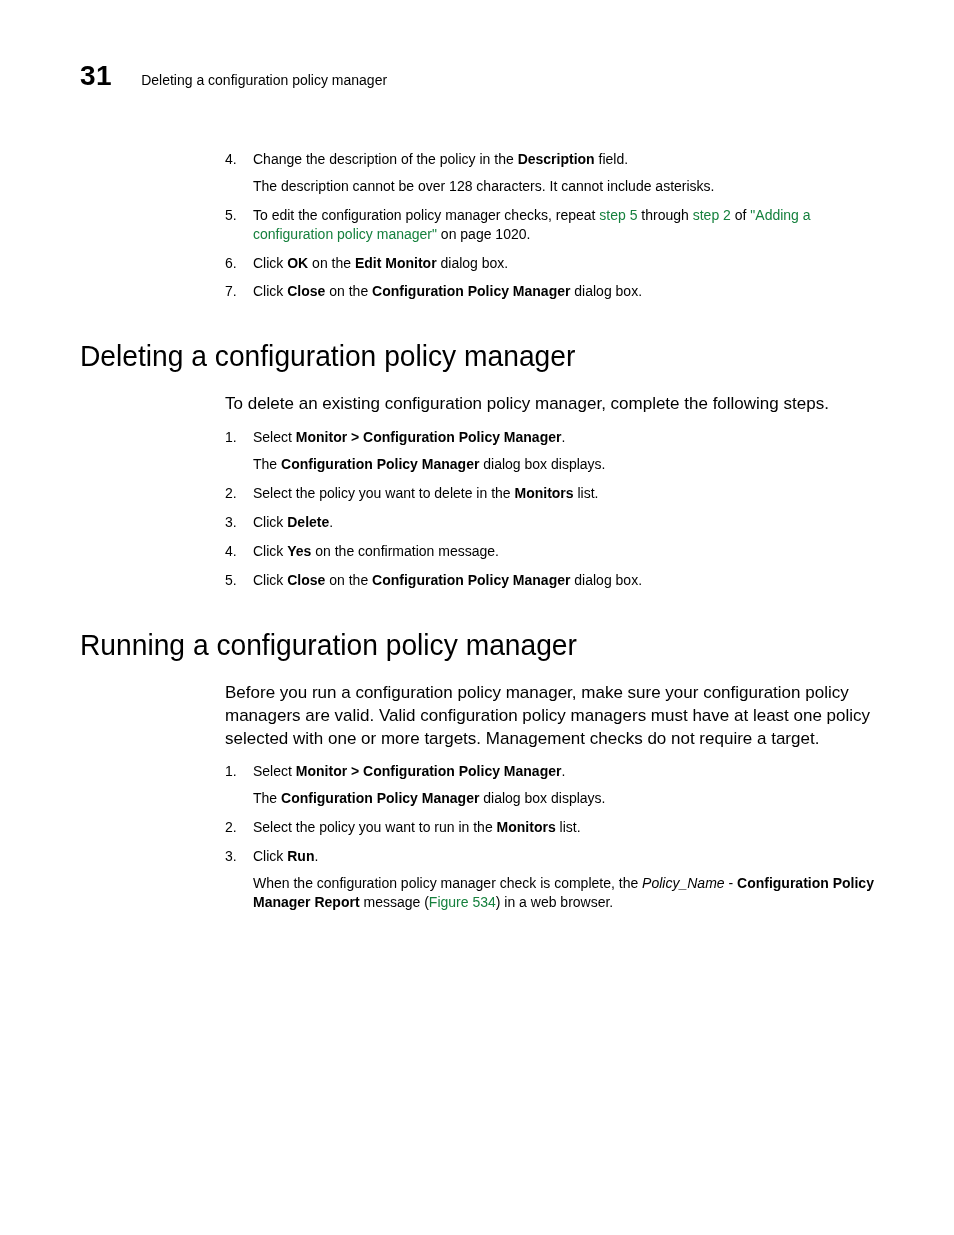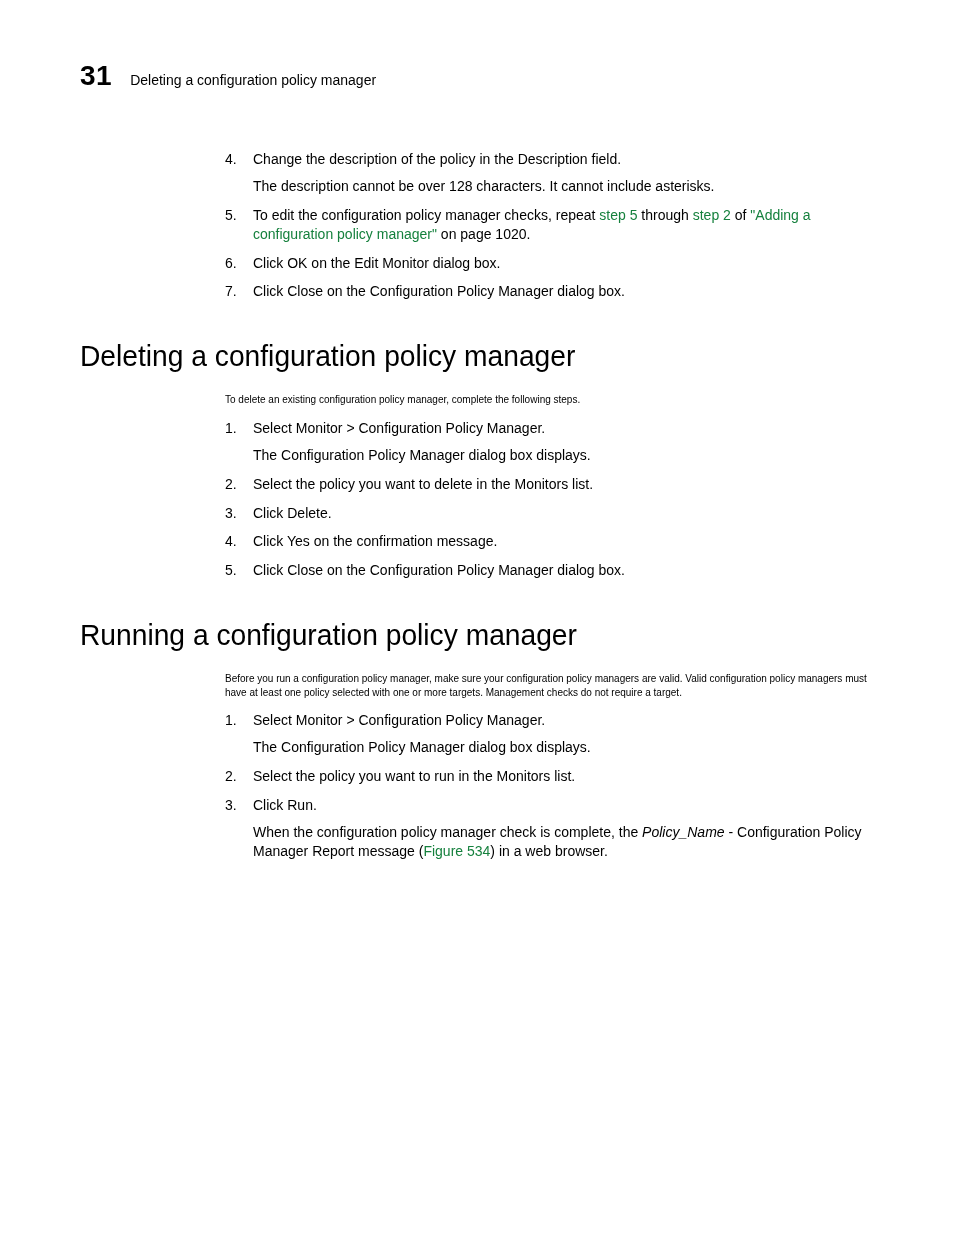--- a/index.html
+++ b/index.html
@@ -10,21 +10,21 @@
     font-family: Arial, Helvetica, sans-serif;
     color: #000;
     position: relative;
   }
   .page {
     padding: 60px 80px 60px 80px;
   }
   .header-line {
     display: flex;
     align-items: baseline;
-    gap: 18px;
+    gap: 29px;
     margin-bottom: 58px;
     text-align: right;
   }
   .chapter-number {
     font-family: "Arial Narrow", Arial, sans-serif;
     font-weight: 700;
     font-size: 28px;
     letter-spacing: 0.5px;
   }
   .header-title {
@@ -60,26 +60,26 @@
     font-family: "Arial Narrow", Arial, sans-serif;
     font-weight: 400;
     font-size: 30px;
     letter-spacing: 0;
     margin-top: 38px;
     margin-bottom: 20px;
     transform: scaleX(0.94);
     transform-origin: left;
   }
   .intro {
-    font-size: 10px;
+    font-size: 17px;
     line-height: 1.35;
     margin-bottom: 12px;
     margin-top: 16px;
   }
-  .bold { font-weight: 400; }
+  .bold { font-weight: 700; }
   .italic { font-style: italic; }
   a.doclink {
     color: #15803d;
     text-decoration: none;
   }
 </style>
 </head>
 <body>
 
 <div class="page">

